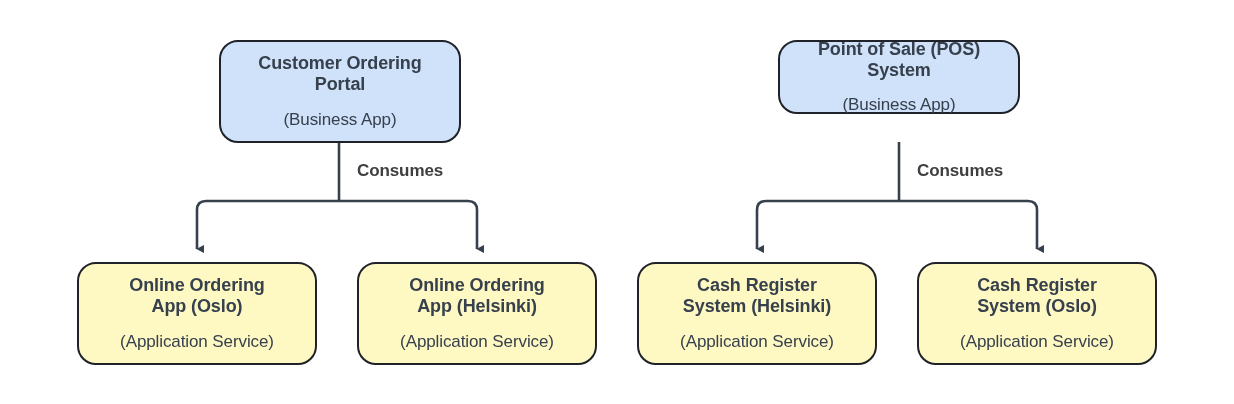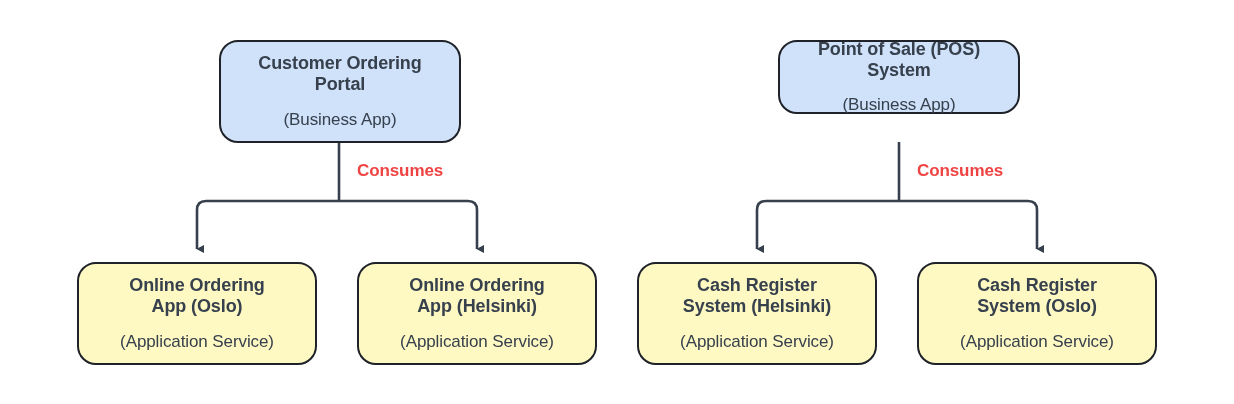--- a/index.html
+++ b/index.html
@@ -57,21 +57,21 @@
     font-size: 17px;
     font-weight: normal;
     letter-spacing: -0.1px;
     padding: 0 6px;
     margin-top: 14px;
   }
   .edge-label {
     position: absolute;
     font-size: 17px;
     font-weight: bold;
-    color: #ef4444;
+    color: #404040;
     white-space: nowrap;
     letter-spacing: -0.1px;
   }
 </style>
 </head>
 <body>
 
 <div id="canvas">
 
   <svg id="edge-layer" viewBox="0 0 1234 404" width="1234" height="404" xmlns="http://www.w3.org/2000/svg">

